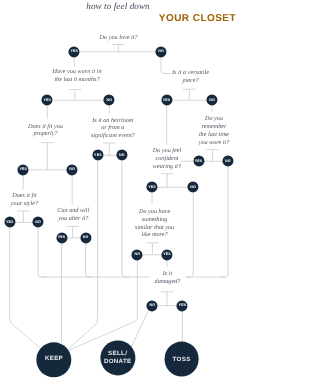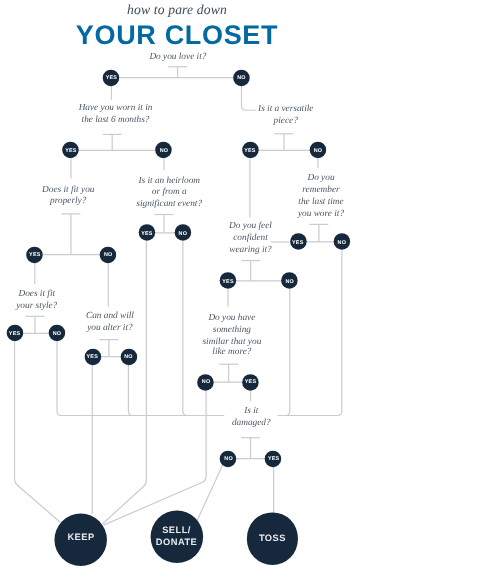--- a/index.html
+++ b/index.html
@@ -4,41 +4,41 @@
 <title>How to Pare Down Your Closet</title>
 <style>
   html,body{margin:0;padding:0;background:#ffffff;}
   body{width:236px;height:380px;overflow:hidden;font-family:"Liberation Sans",sans-serif;
        -webkit-font-smoothing:antialiased;text-rendering:geometricPrecision;}
   #stage{position:relative;width:236px;height:380px;background:#fff;}
   #wires{position:absolute;left:0;top:0;width:236px;height:380px;display:block;}
   .kicker{position:absolute;width:100%;text-align:center;
           font-family:"Liberation Serif",serif;font-style:italic;font-size:9.1px;
           color:#3c4a58;letter-spacing:.1px;}
-  .title{position:absolute;width:100%;text-align:center;
-         font-family:"Liberation Sans",sans-serif;font-weight:bold;font-size:18px;
-         color:#0369a1;letter-spacing:.45px;}
+  .title{position:absolute;width:100%;text-align:right;
+         font-family:"Liberation Sans",sans-serif;font-weight:bold;font-size:10px;
+         color:#a16207;letter-spacing:.45px;}
   .qtext{position:absolute;text-align:center;
          font-family:"Liberation Serif",serif;font-style:italic;font-size:6.2px;
          line-height:7.8px;color:#4a5662;white-space:nowrap;
          transform:translateX(-50%);}
   .pill{position:absolute;border-radius:50%;background:#16293c;
         display:flex;align-items:center;justify-content:center;
         color:#fff;font-family:"Liberation Sans",sans-serif;font-weight:bold;}
   .pill.small{width:11.1px;height:11.1px;font-size:3.6px;letter-spacing:.12px;
               transform:translate(-50%,-50%);}
   .pill.big{border-radius:50%;font-size:6.2px;letter-spacing:.32px;line-height:8.2px;
             transform:translate(-50%,-50%);text-align:center;color:#e8eaed;
             flex-direction:column;}
 </style>
 </head>
 <body>
 
 <div id="stage">
-  <div class="kicker" style="top:1px">how to pare down</div>
+  <div class="kicker" style="top:1px">how to feel down</div>
   <div class="title" style="top:12.5px">YOUR CLOSET</div>
   <svg id="wires" viewBox="0 0 236 380">
       <path d="M 112.10000000000001 44.5 H 124.7" fill="none" stroke="#c9ccd1" stroke-width="0.8" stroke-linecap="butt"></path>
       <path d="M 118.4 44.5 V 51.8" fill="none" stroke="#c9ccd1" stroke-width="0.8" stroke-linecap="butt"></path>
       <path d="M 74.3 51.8 H 161" fill="none" stroke="#c9ccd1" stroke-width="0.8" stroke-linecap="butt"></path>
       <path d="M 68.5 89.6 H 81.1" fill="none" stroke="#c9ccd1" stroke-width="0.8" stroke-linecap="butt"></path>
       <path d="M 74.8 89.6 V 100.3" fill="none" stroke="#c9ccd1" stroke-width="0.8" stroke-linecap="butt"></path>
       <path d="M 47.3 100.3 H 109.3" fill="none" stroke="#c9ccd1" stroke-width="0.8" stroke-linecap="butt"></path>
       <path d="M 183 89.2 H 195.60000000000002" fill="none" stroke="#c9ccd1" stroke-width="0.8" stroke-linecap="butt"></path>
       <path d="M 189.3 89.2 V 100.2" fill="none" stroke="#c9ccd1" stroke-width="0.8" stroke-linecap="butt"></path>

